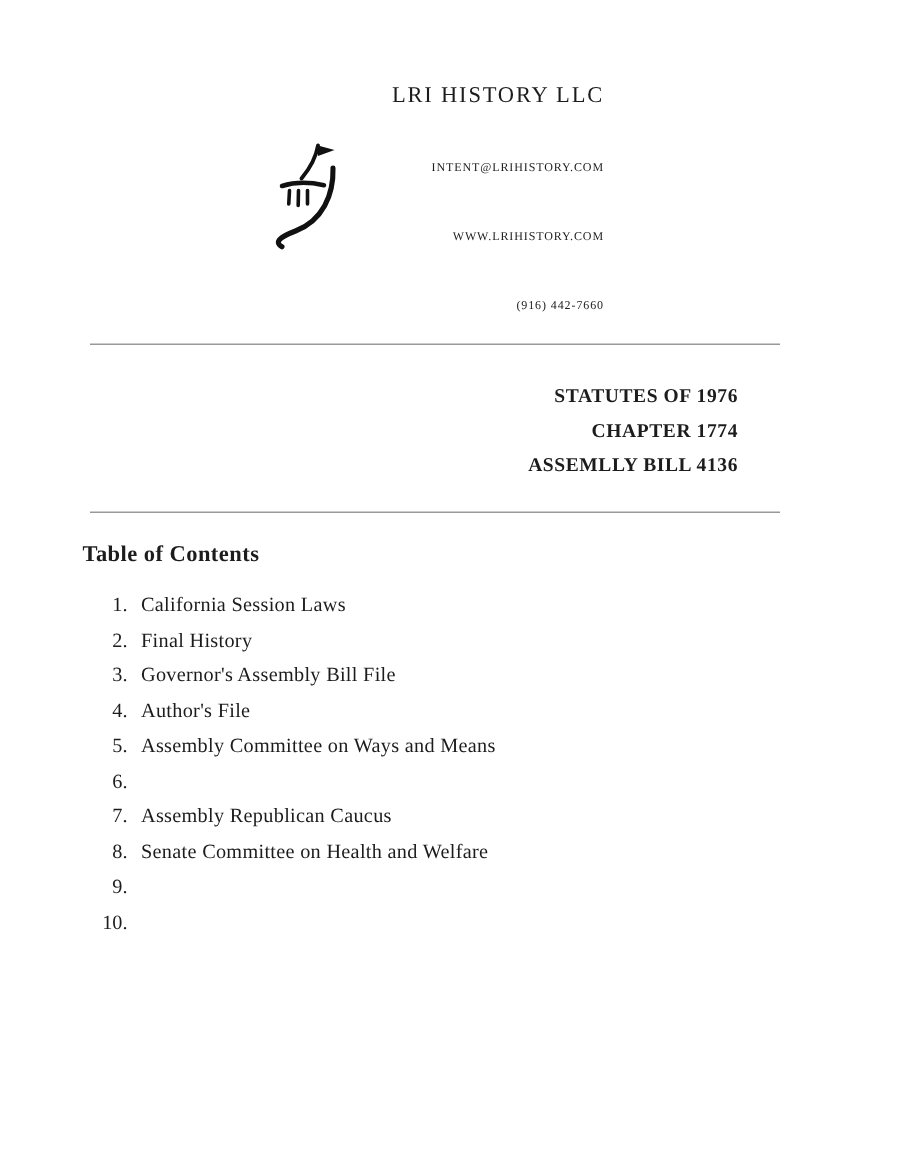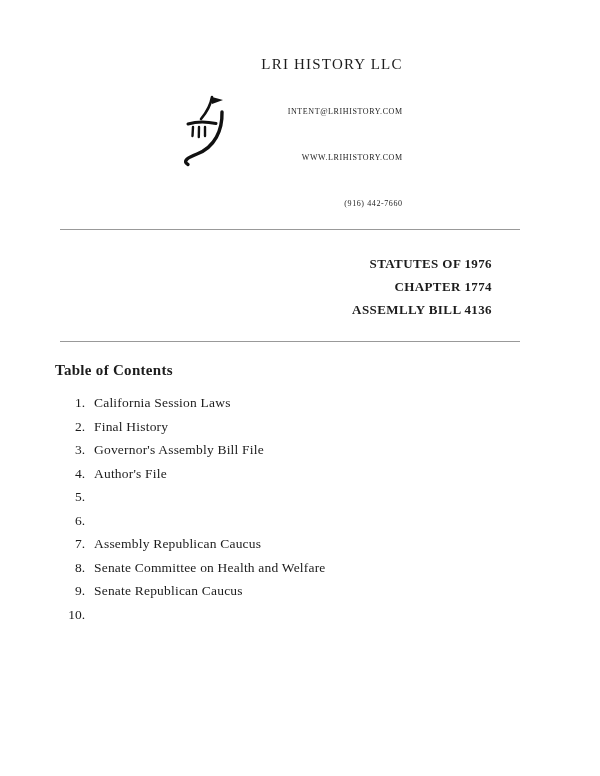--- a/index.html
+++ b/index.html
@@ -146,32 +146,32 @@
   <div class="toc-row">
     <span class="toc-num">3.</span>
     <span class="toc-label">Governor's Assembly Bill File</span>
   </div>
   <div class="toc-row">
     <span class="toc-num">4.</span>
     <span class="toc-label">Author's File</span>
   </div>
   <div class="toc-row">
     <span class="toc-num">5.</span>
+    <span class="toc-label">Assembly Committee on Ways and Means</span>
   </div>
   <div class="toc-row">
     <span class="toc-num">6.</span>
   </div>
   <div class="toc-row">
     <span class="toc-num">7.</span>
     <span class="toc-label">Assembly Republican Caucus</span>
   </div>
   <div class="toc-row">
     <span class="toc-num">8.</span>
     <span class="toc-label">Senate Committee on Health and Welfare</span>
   </div>
   <div class="toc-row">
     <span class="toc-num">9.</span>
-    <span class="toc-label">Senate Republican Caucus</span>
   </div>
   <div class="toc-row">
     <span class="toc-num">10.</span>
   </div>
 </div>
 
 </body></html>

